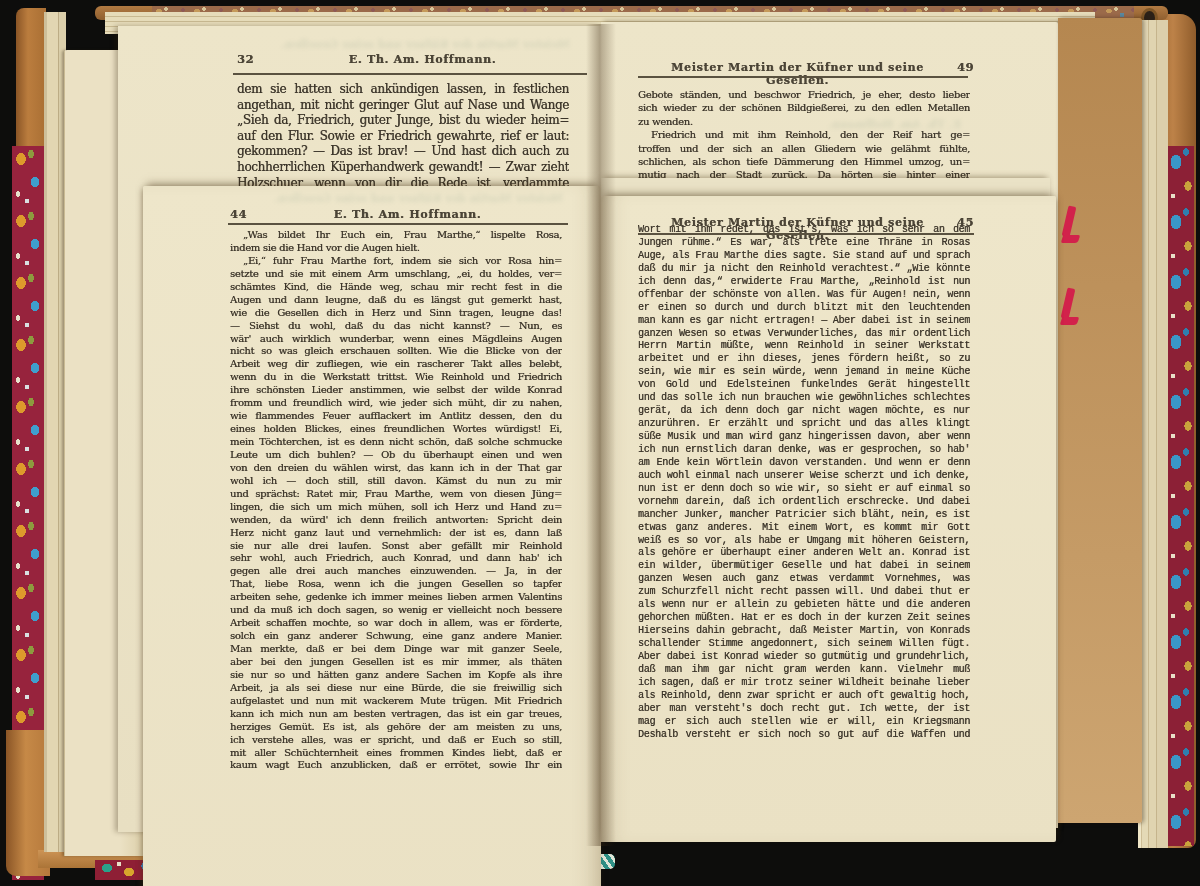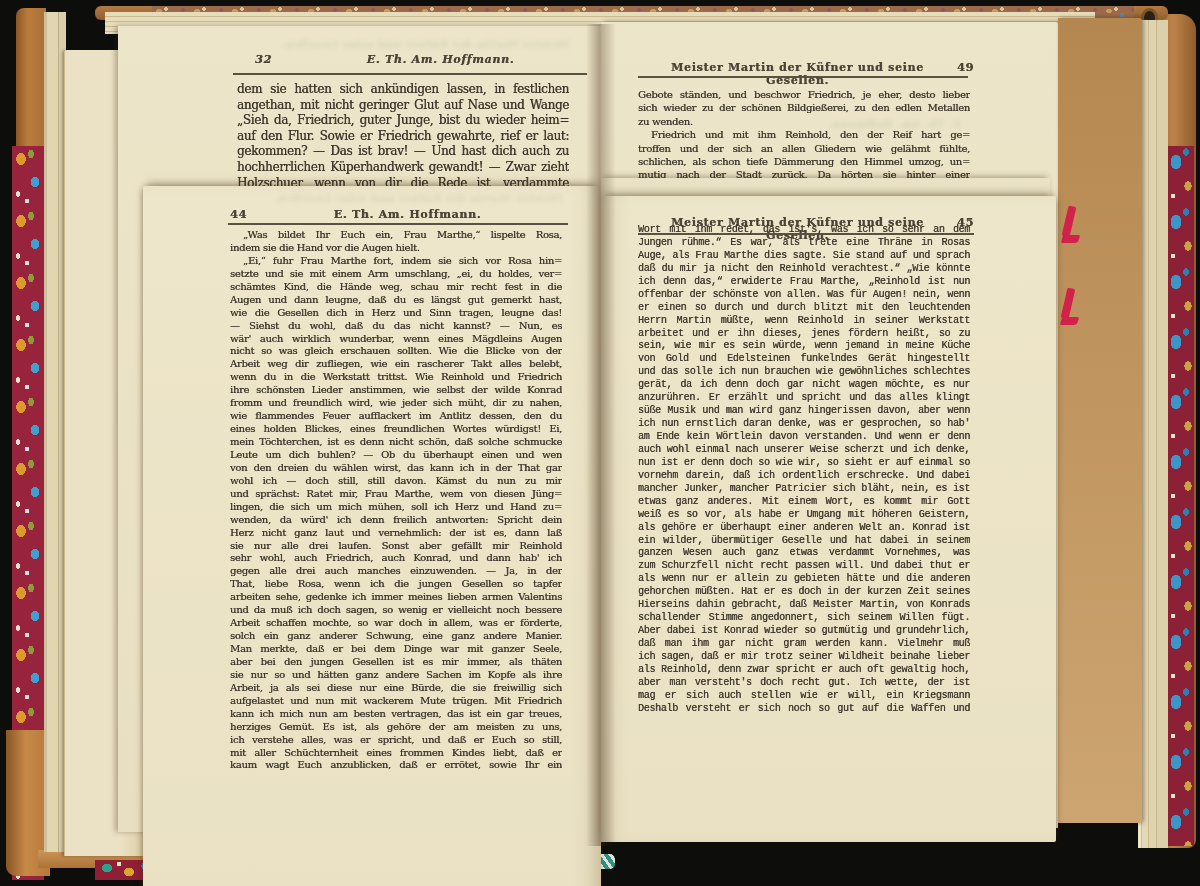--- a/index.html
+++ b/index.html
@@ -126,21 +126,21 @@
   <div class="abs" id="headband"></div>
 
   <div class="abs" id="top-page-edges"></div>
   <div class="abs" id="left-edge-stack"></div>
   <div class="abs" id="left-flyleaf"></div>
   <div class="abs" id="right-edge-stack"></div>
   <div class="abs" id="bottom-edge-stack"></div>
 
   <div class="abs page" id="back-left-page">
     <div class="ghost" style="left:120px;top:12px;width:332px;">Meister Martin der Küfner und seine Gesellen.</div>
-    <div class="header-row ink" style="left:137px;top:26px;width:354px;font-style:italic;">
+    <div class="header-row ink" style="left:119px;top:26px;width:354px;">
       <span class="pgnum">32</span>
       <span class="rhead">E. Th. Am. Hoffmann.</span>
     </div>
     <div class="hrule" style="left:115px;top:47px;width:354px;"></div>
     <div class="textcol ink t-b32" style="left:119px;top:56px;">
         <div class="bl">dem sie hatten sich ankündigen lassen, in festlichen Kleidern</div>
         <div class="bl">angethan, mit nicht geringer Glut auf Nase und Wange heraus</div>
         <div class="bl">„Sieh da, Friedrich, guter Junge, bist du wieder heim=</div>
         <div class="bl">auf den Flur.  Sowie er Friedrich gewahrte, rief er laut:</div>
         <div class="bl">gekommen? — Das ist brav! — Und hast dich auch zu dem</div>
@@ -240,20 +240,22 @@
     </div>
     <div class="hrule" style="left:37px;top:37px;width:336px;"></div>
     <div class="textcol ink t-front" style="left:37px;top:28px;font-family:Liberation Mono, monospace;">
         <div class="bl">Wort mit ihm redet, das ist's, was ich so sehr an dem lieben</div>
         <div class="bl">Jungen rühme.“  Es war, als trete eine Thräne in Rosas</div>
         <div class="bl">Auge, als Frau Marthe dies sagte. Sie stand auf und sprach</div>
         <div class="bl">daß du mir ja nicht den Reinhold verachtest.“ „Wie könnte</div>
         <div class="bl">ich denn das,“ erwiderte Frau Marthe, „Reinhold ist nun</div>
         <div class="bl">offenbar der schönste von allen. Was für Augen! nein, wenn</div>
         <div class="bl">er einen so durch und durch blitzt mit den leuchtenden Blicken,</div>
+        <div class="bl">man kann es gar nicht ertragen! — Aber dabei ist in seinem</div>
+        <div class="bl">ganzen Wesen so etwas Verwunderliches, das mir ordentlich</div>
         <div class="bl">Herrn Martin müßte, wenn Reinhold in seiner Werkstatt</div>
         <div class="bl">arbeitet und er ihn dieses, jenes fördern heißt, so zu Mute</div>
         <div class="bl">sein, wie mir es sein würde, wenn jemand in meine Küche ein</div>
         <div class="bl">von Gold und Edelsteinen funkelndes Gerät hingestellt hätte</div>
         <div class="bl">und das solle ich nun brauchen wie gewöhnliches schlechtes Haus=</div>
         <div class="bl">gerät, da ich denn doch gar nicht wagen möchte, es nur</div>
         <div class="bl">anzurühren. Er erzählt und spricht und das alles klingt wie</div>
         <div class="bl">süße Musik und man wird ganz hingerissen davon, aber wenn</div>
         <div class="bl">ich nun ernstlich daran denke, was er gesprochen, so hab' ich</div>
         <div class="bl">am Ende kein Wörtlein davon verstanden. Und wenn er denn</div>

